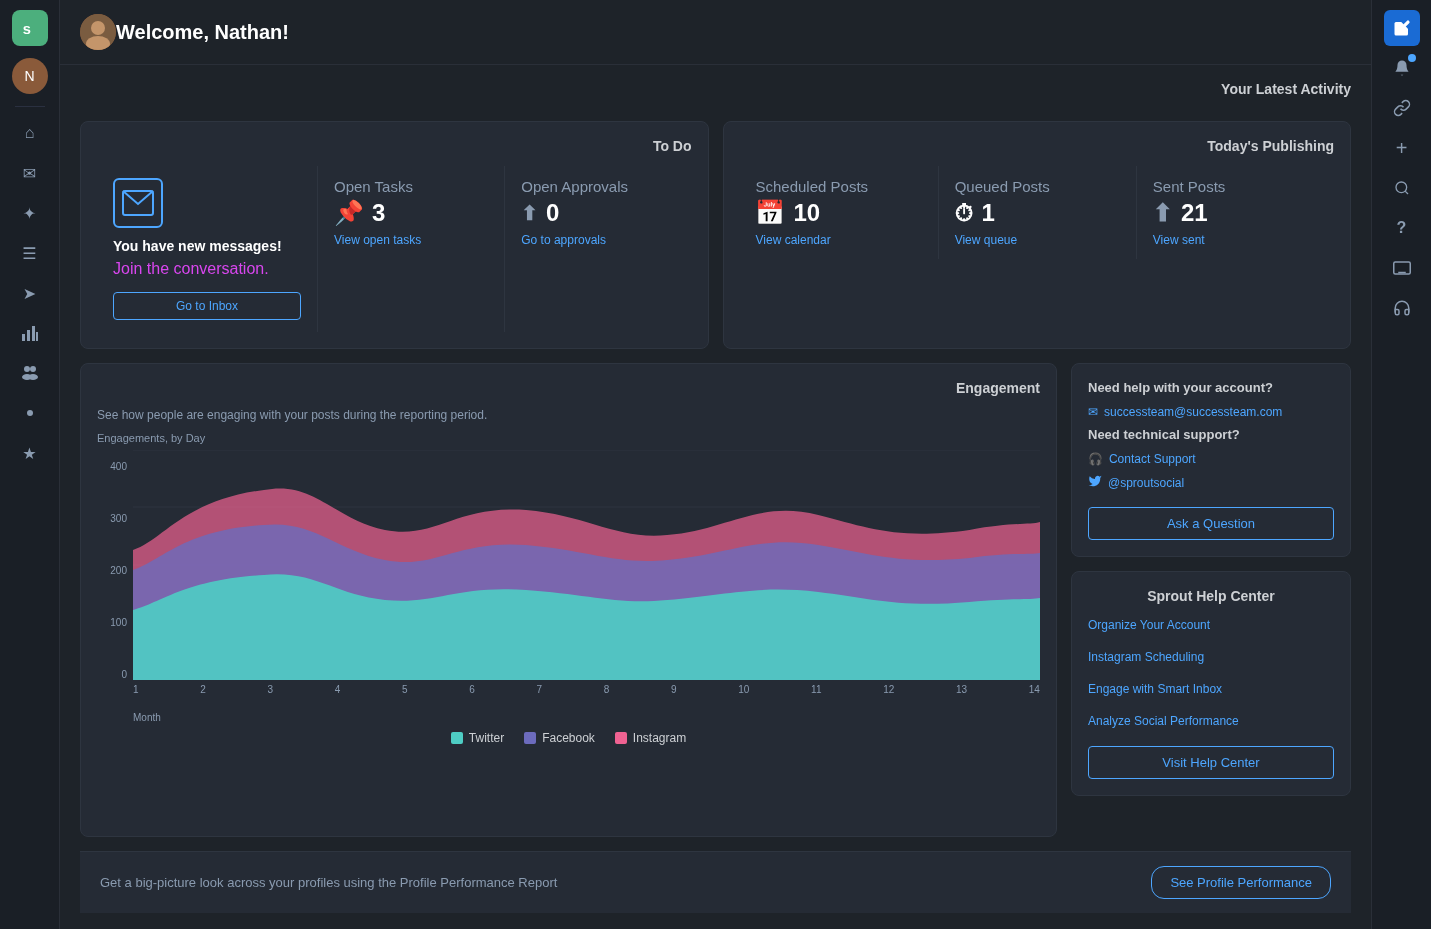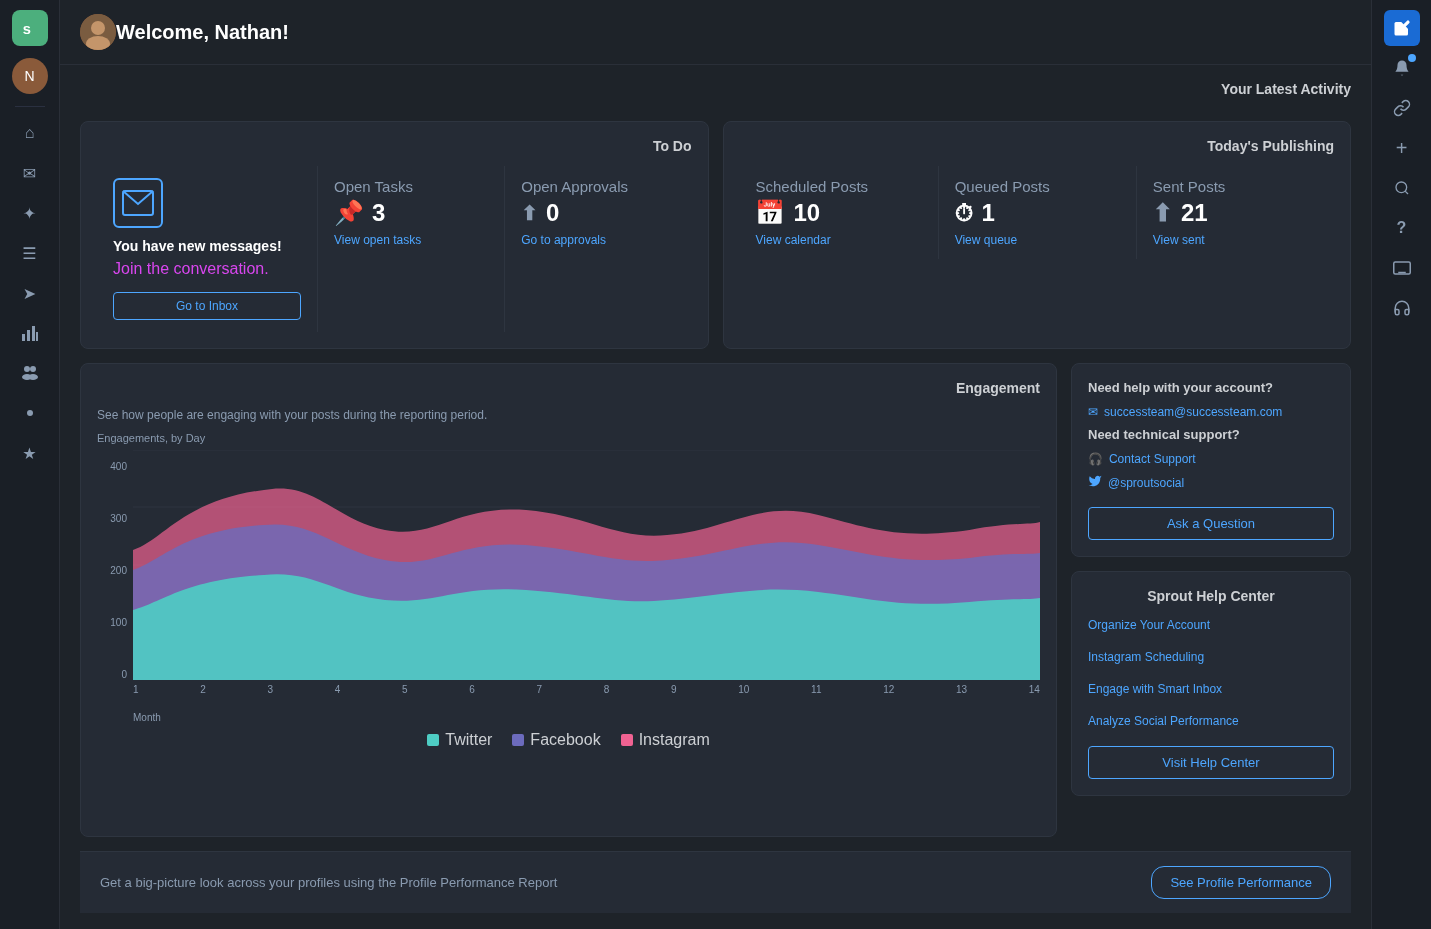--- a/index.html
+++ b/index.html
@@ -262,21 +262,21 @@
       display: flex;
       gap: 20px;
       justify-content: center;
       margin-top: 8px;
       padding-bottom: 4px;
     }
     .legend-item {
       display: flex;
       align-items: center;
       gap: 6px;
-      font-size: 16px;
+      font-size: 12px;
       color: #cdd0d4;
     }
     .legend-dot {
       width: 12px; height: 12px;
       border-radius: 2px;
     }
 
     
     .help-panel {
       width: 280px;

